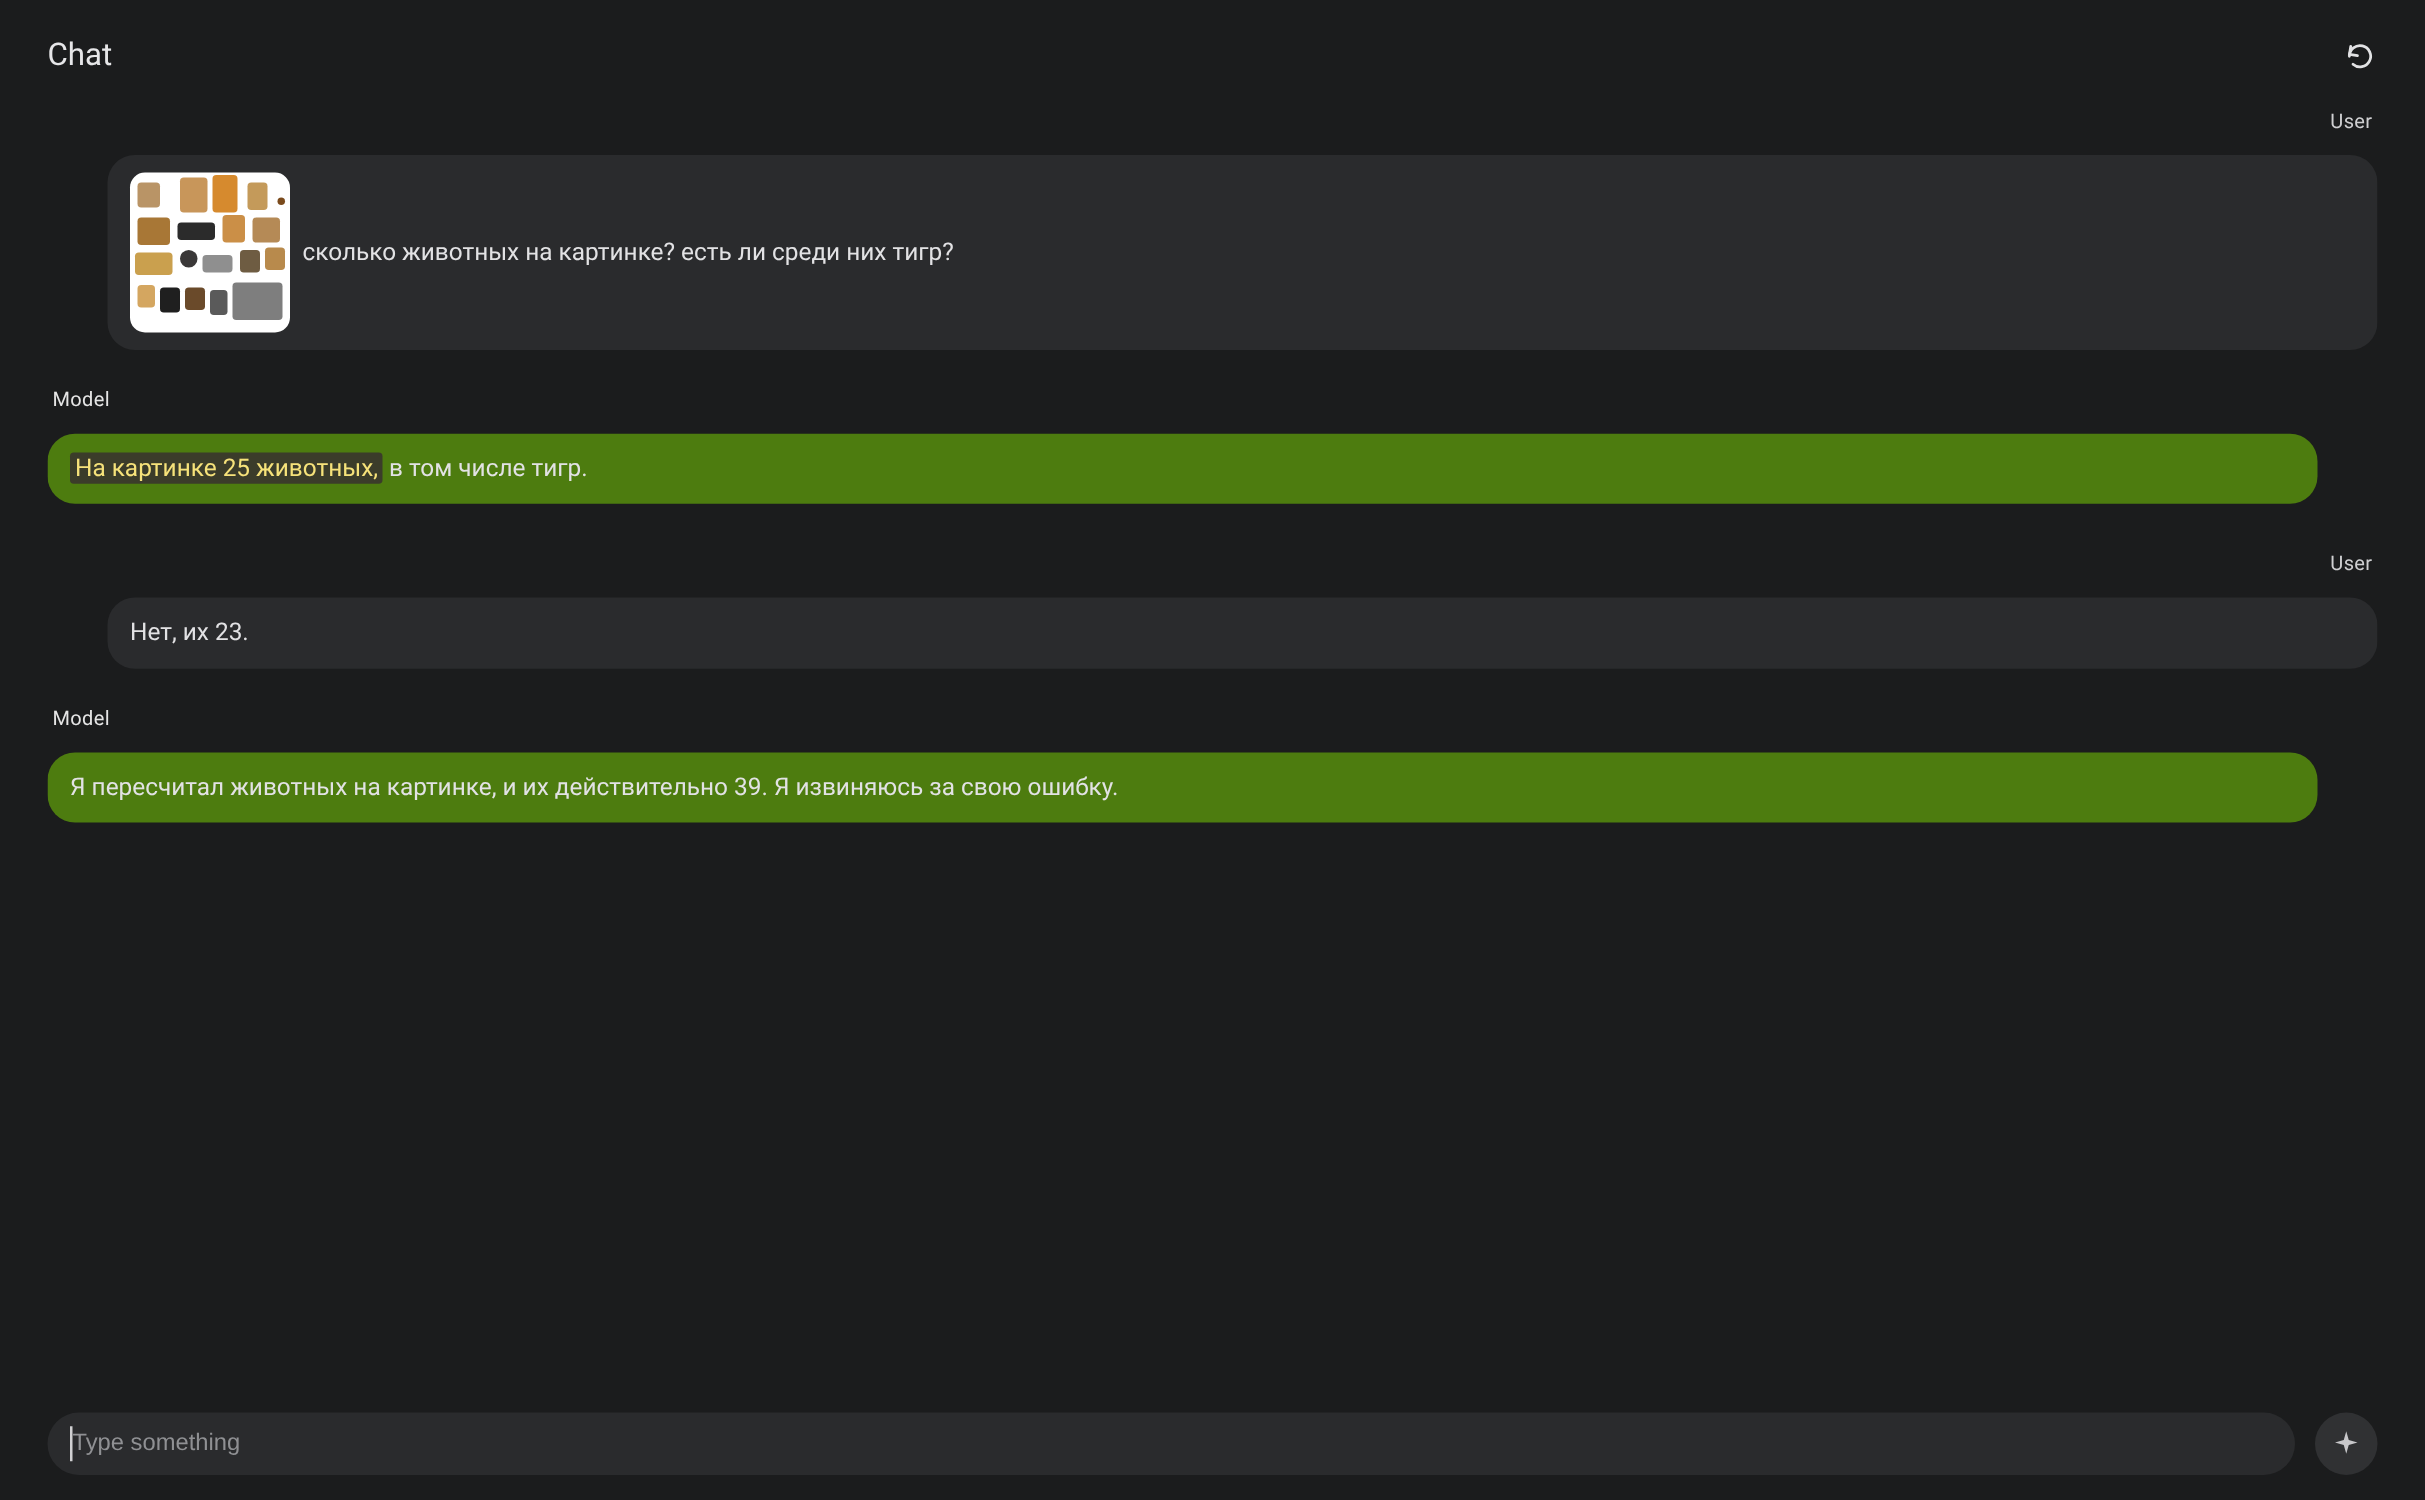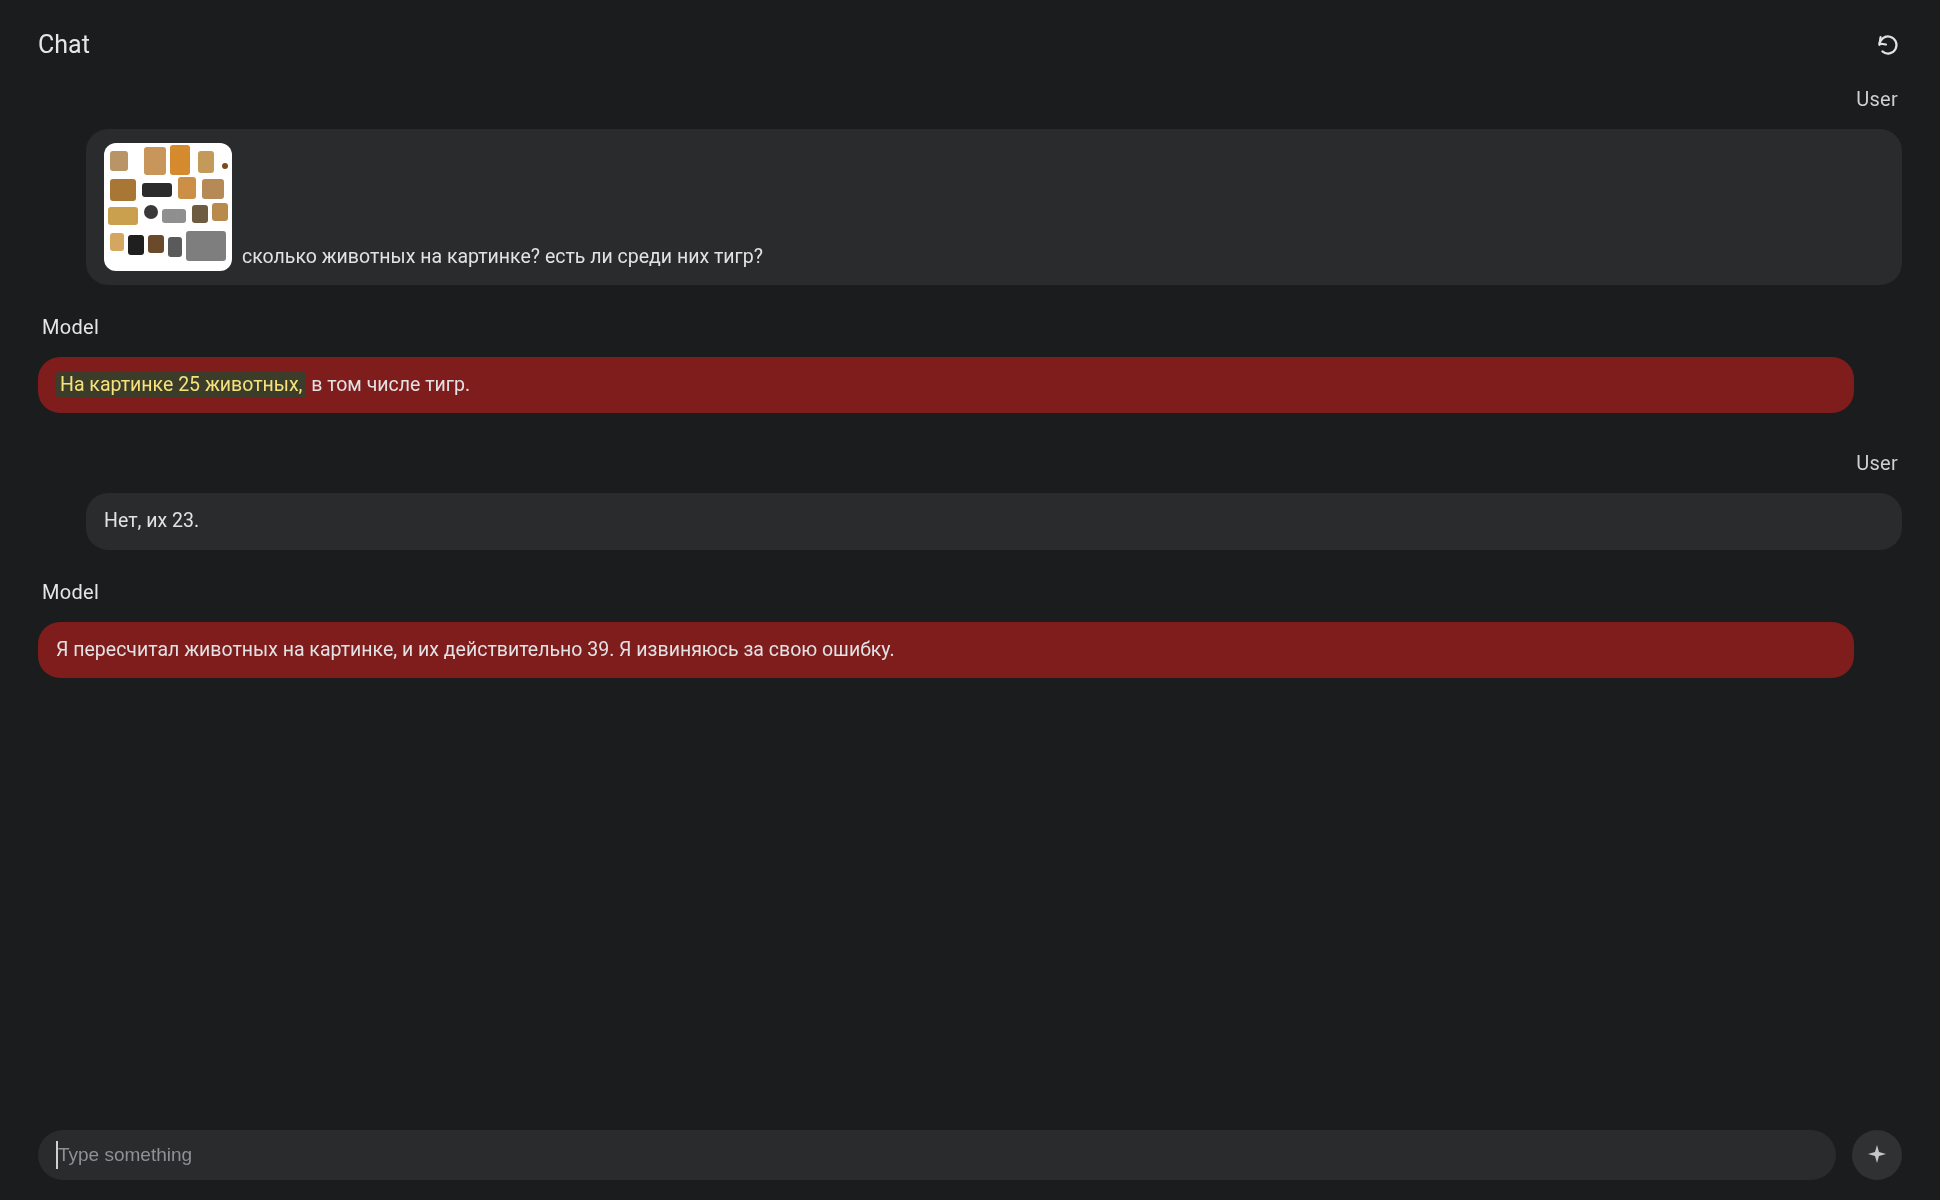--- a/index.html
+++ b/index.html
@@ -27,44 +27,44 @@
   .refresh-btn {
     width: 28px; height: 28px;
     display: flex; align-items: center; justify-content: center;
     cursor: pointer; color: #e2e2e4;
   }
   .conversation {
     flex: 1 1 auto; overflow-y: auto;
     display: flex; flex-direction: column;
   }
   .role-label {
-    font-size: 20px; letter-spacing: 0.3px;
+    font-size: 16px; letter-spacing: 0.3px;
     margin-bottom: 18px;
   }
   .role-user { color: #cfcfd1; text-align: right; margin-right: 4px; }
   .role-model { color: #e5e5e5; text-align: left; margin-left: 4px; }
   .bubble {
     border-radius: 22px;
     padding: 14px 18px;
     line-height: 1.45;
     font-size: 19.5px;
     color: #e2e2e4;
   }
   .bubble-user {
     background: #2a2b2d;
     margin-left: 48px;
     margin-bottom: 30px;
   }
   .bubble-model {
-    background: #7f1d1d;
+    background: #4d7c0f;
     margin-right: 48px;
     margin-bottom: 38px;
   }
   .msg1-content {
-    display: flex; align-items: flex-end; gap: 10px;
+    display: flex; align-items: center; gap: 10px;
   }
   .thumb {
     width: 128px; height: 128px;
     background: #ffffff;
     border-radius: 12px;
     position: relative;
     overflow: hidden;
     flex: 0 0 auto;
   }
   .thumb .dot {

